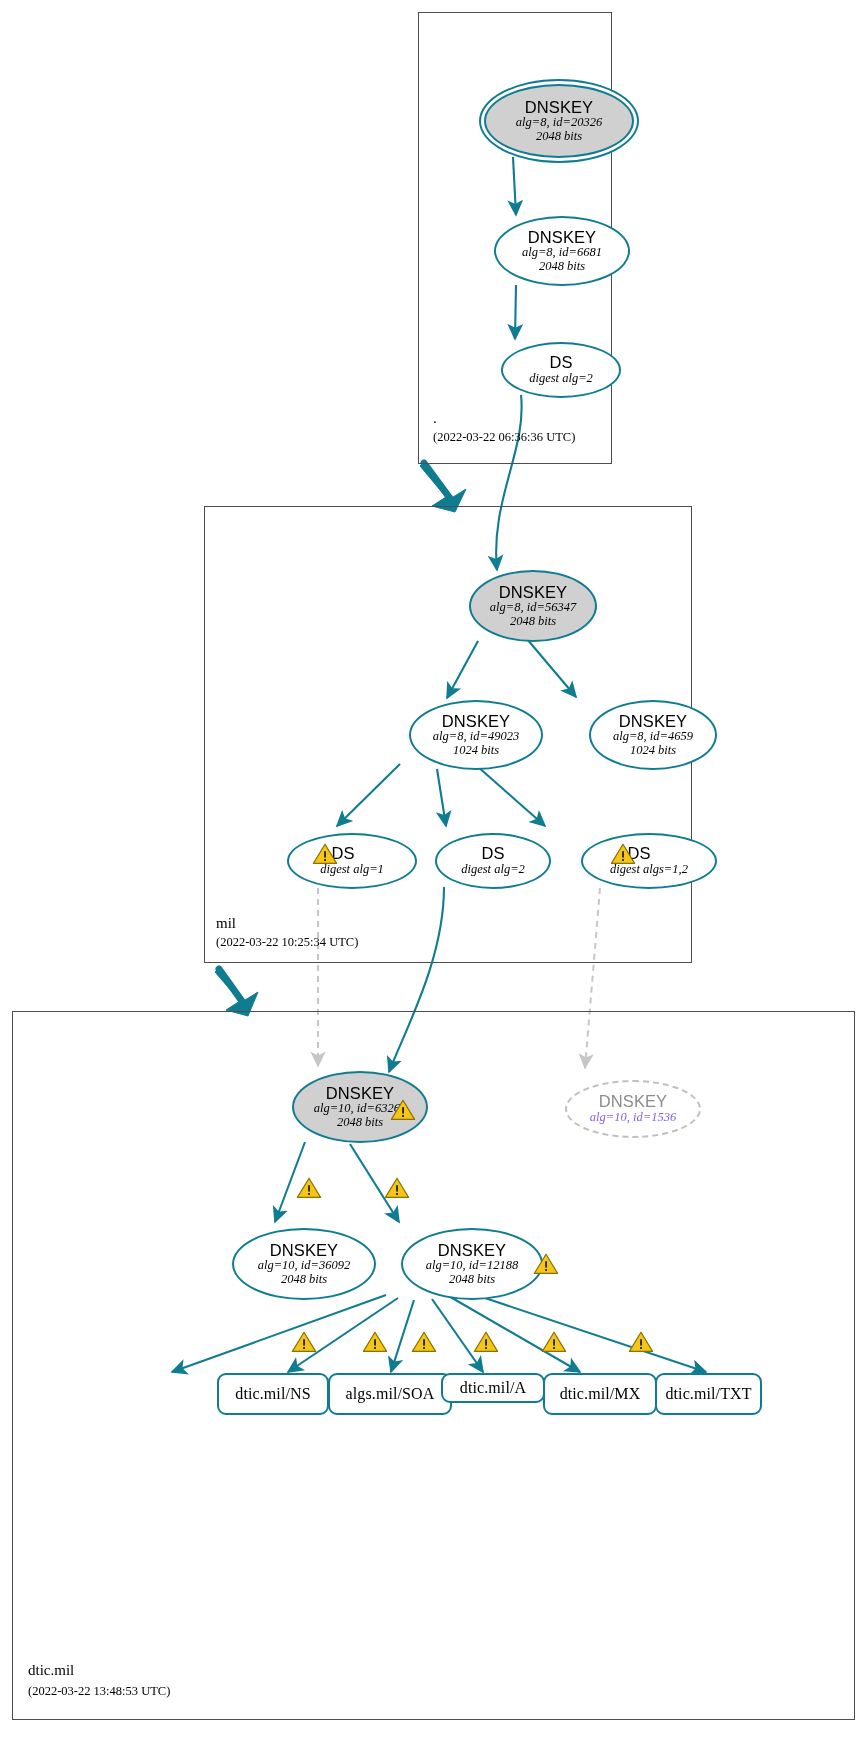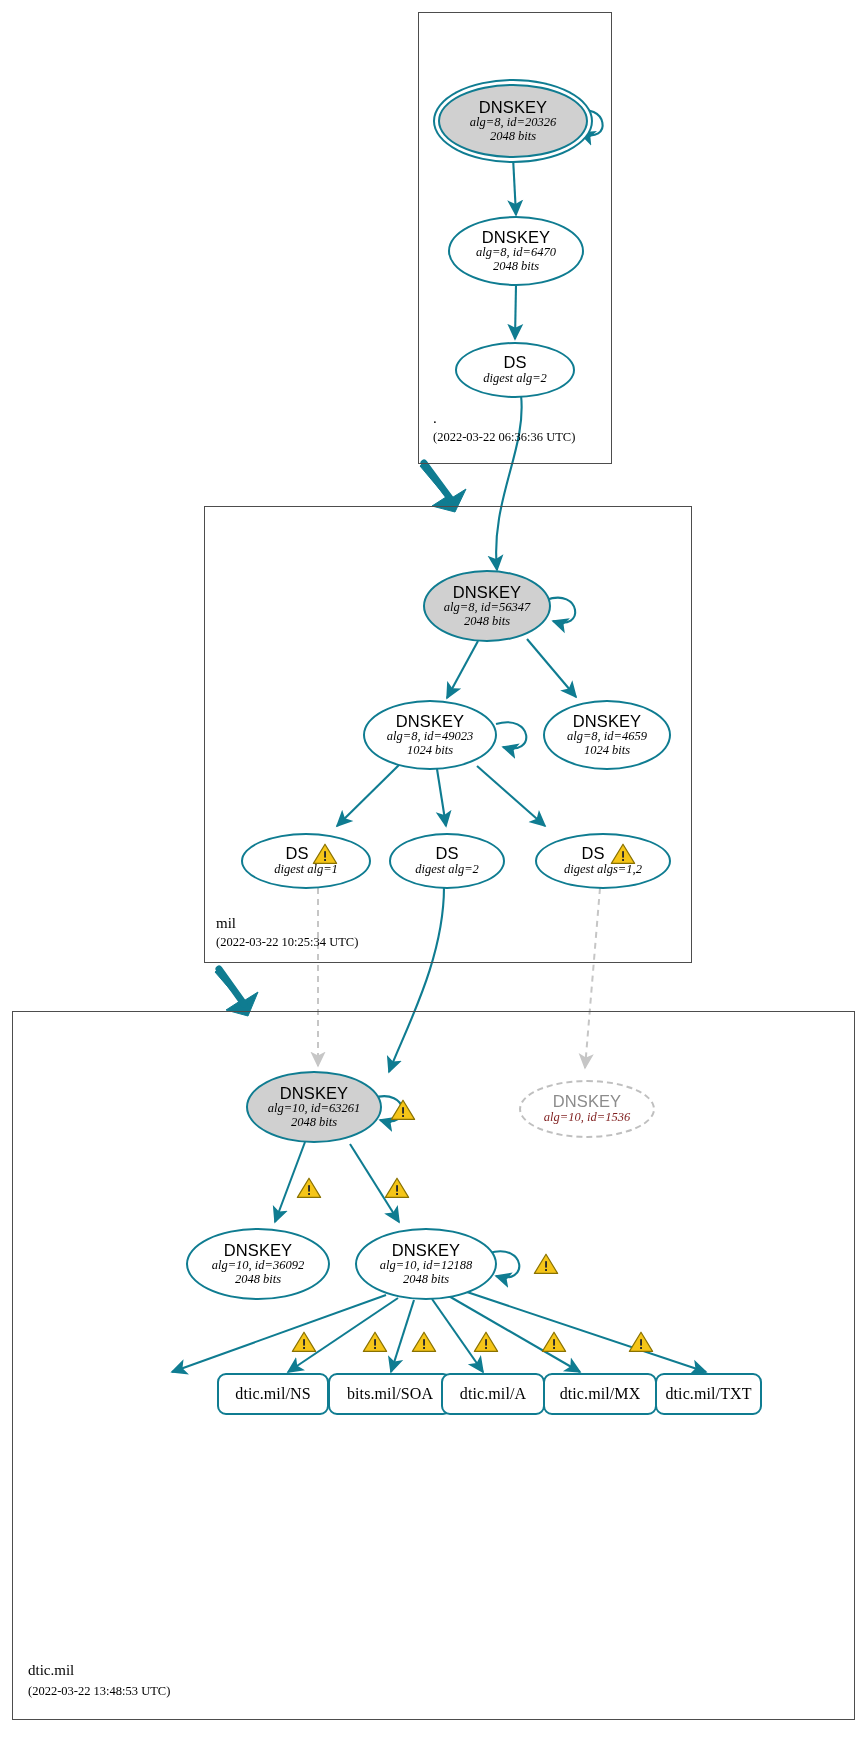--- a/index.html
+++ b/index.html
@@ -51,20 +51,21 @@
     align-items: center;
     justify-content: center;
     text-align: center;
     color: #000000;
     line-height: 1.08;
   }
   .ellipse {
     border: 2px solid #0f7c91;
     border-radius: 50%;
     background: #ffffff;
+    margin-left: 46px;
   }
   .ellipse.filled {
     background: #d0d0d0;
   }
   .ellipse.dashed {
     border: 2px dashed #bfbfbf;
     background: #ffffff;
   }
   .ellipse.ksk-ring {
     box-shadow: 0 0 0 3px #ffffff, 0 0 0 5px #0f7c91;
@@ -81,21 +82,21 @@
   }
   .n-sub {
     font-family: "Liberation Serif", serif;
     font-size: 12.5px;
     font-style: italic;
   }
   .n-title.dim {
     color: #8c8c8c;
   }
   .n-sub.dim {
-    color: #7f1d1d;
+    color: #8b5cf6;
   }
   .rrset .n-title {
     font-family: "Liberation Serif", serif;
     font-size: 16px;
   }
   .warn {
     position: absolute;
     width: 26px;
     height: 24px;
   }
@@ -190,21 +191,21 @@
   <div class="zone-label zone-time" style="left:28px; top:1684px;">(2022-03-22 13:48:53 UTC)</div>
 
   <div class="node ellipse filled ksk-ring" style="left:438px; top:84px; width:150px; height:74px;">
     <div class="n-title">DNSKEY</div>
     <div class="n-sub">alg=8, id=20326</div>
     <div class="n-sub">2048 bits</div>
   </div>
 
   <div class="node ellipse" style="left:448px; top:216px; width:136px; height:70px;">
     <div class="n-title">DNSKEY</div>
-    <div class="n-sub">alg=8, id=6470</div>
+    <div class="n-sub">alg=8, id=6681</div>
     <div class="n-sub">2048 bits</div>
   </div>
 
   <div class="node ellipse" style="left:455px; top:342px; width:120px; height:56px;">
     <div class="n-title">DS</div>
     <div class="n-sub">digest alg=2</div>
   </div>
 
   <div class="node ellipse filled" style="left:423px; top:570px; width:128px; height:72px;">
     <div class="n-title">DNSKEY</div>
@@ -259,23 +260,23 @@
   <div class="node ellipse" style="left:355px; top:1228px; width:142px; height:72px;">
     <div class="n-title">DNSKEY</div>
     <div class="n-sub">alg=10, id=12188</div>
     <div class="n-sub">2048 bits</div>
   </div>
 
   <div class="node rrset" style="left:217px; top:1373px; width:112px; height:42px;">
     <div class="n-title">dtic.mil/NS</div>
   </div>
   <div class="node rrset" style="left:328px; top:1373px; width:124px; height:42px;">
-    <div class="n-title">bits.mil/SOA</div>
-  </div>
-  <div class="node rrset" style="left:441px; top:1373px; width:104px; height:42px;">
+    <div class="n-title">algs.mil/SOA</div>
+  </div>
+  <div class="node rrset" style="left:441px; top:1373px; width:104px; height:30px;">
     <div class="n-title">dtic.mil/A</div>
   </div>
   <div class="node rrset" style="left:543px; top:1373px; width:114px; height:42px;">
     <div class="n-title">dtic.mil/MX</div>
   </div>
   <div class="node rrset" style="left:655px; top:1373px; width:107px; height:42px;">
     <div class="n-title">dtic.mil/TXT</div>
   </div>
 
   <div class="warn" style="left:312px; top:842px;">

